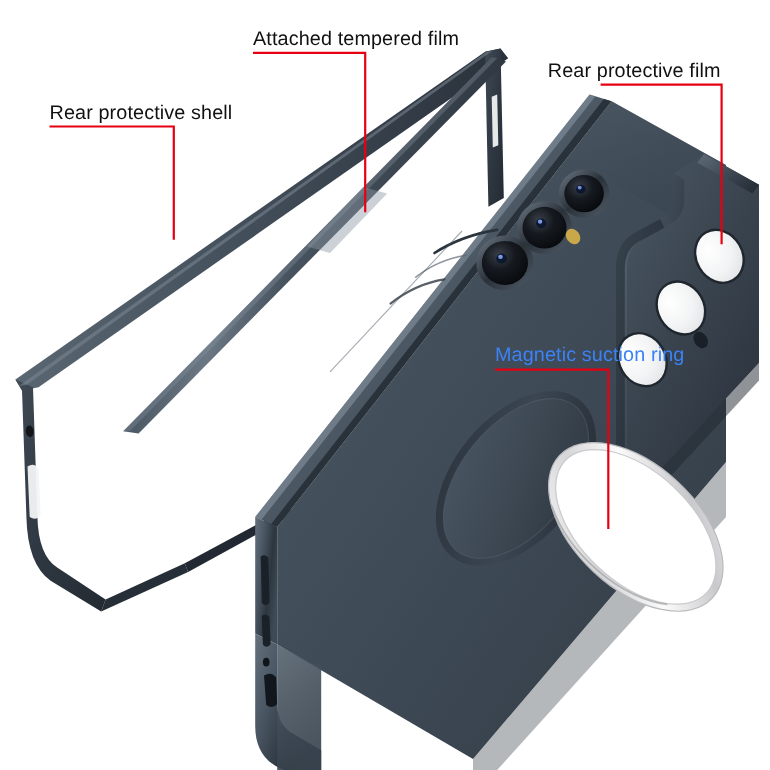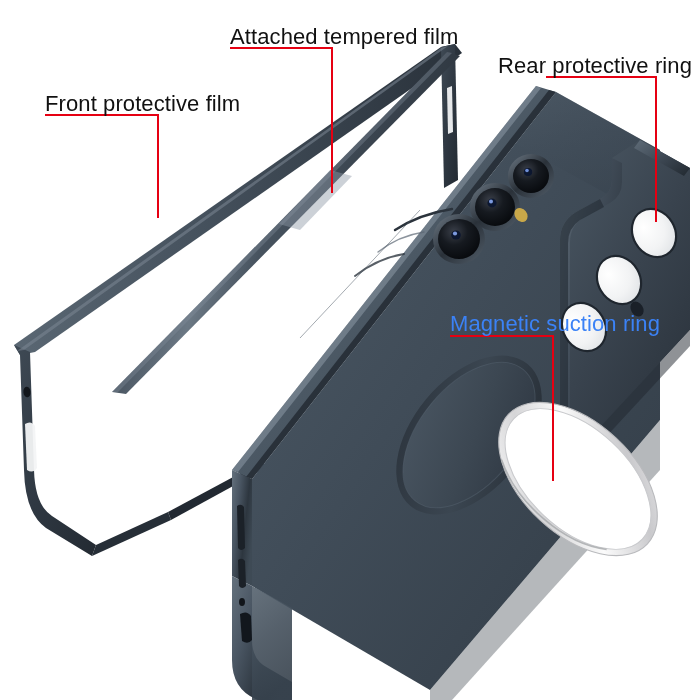--- a/index.html
+++ b/index.html
@@ -4,21 +4,21 @@
 <style>
   html,body{margin:0;padding:0;background:#fff;}
   body{width:700px;height:700px;overflow:hidden;
        font-family:"Liberation Sans",sans-serif;}
   #stage{position:relative;width:700px;height:700px;background:#ffffff;}
   #stage svg{position:absolute;left:0;top:0;}
 
   .callout-text{
     position:absolute;
     font-family:"Liberation Sans",sans-serif;
-    font-size:22px;
+    font-size:18px;
     font-weight:400;
     color:#111111;
     white-space:nowrap;
     letter-spacing:.1px;
     line-height:1;
   }
   .callout-text.light{color:#3b82f6;}
 </style>
 </head>
 <body>
@@ -240,21 +240,21 @@
       <path d="M 45 115 L 158 115 L 158 218"></path>
 
       <path d="M 230 48 L 332 48 L 332 193"></path>
 
       <path d="M 546 77 L 656 77 L 656 222"></path>
 
       <path d="M 450 336 L 553 336 L 553 481"></path>
     </g>
   </svg>
 
-  <div class="callout-text" style="left:45px;top:93px;">Front protective film</div>
+  <div class="callout-text" style="left:45px;top:93px;">Rear protective shell</div>
 
   <div class="callout-text" style="left:230px;top:26px;">Attached tempered film</div>
 
-  <div class="callout-text" style="left:498px;top:55px;">Rear protective ring</div>
+  <div class="callout-text" style="left:498px;top:55px;">Rear protective film</div>
 
   <div class="callout-text light" style="left:450px;top:313px;">Magnetic suction ring</div>
 
 </div>
 
 </body></html>

